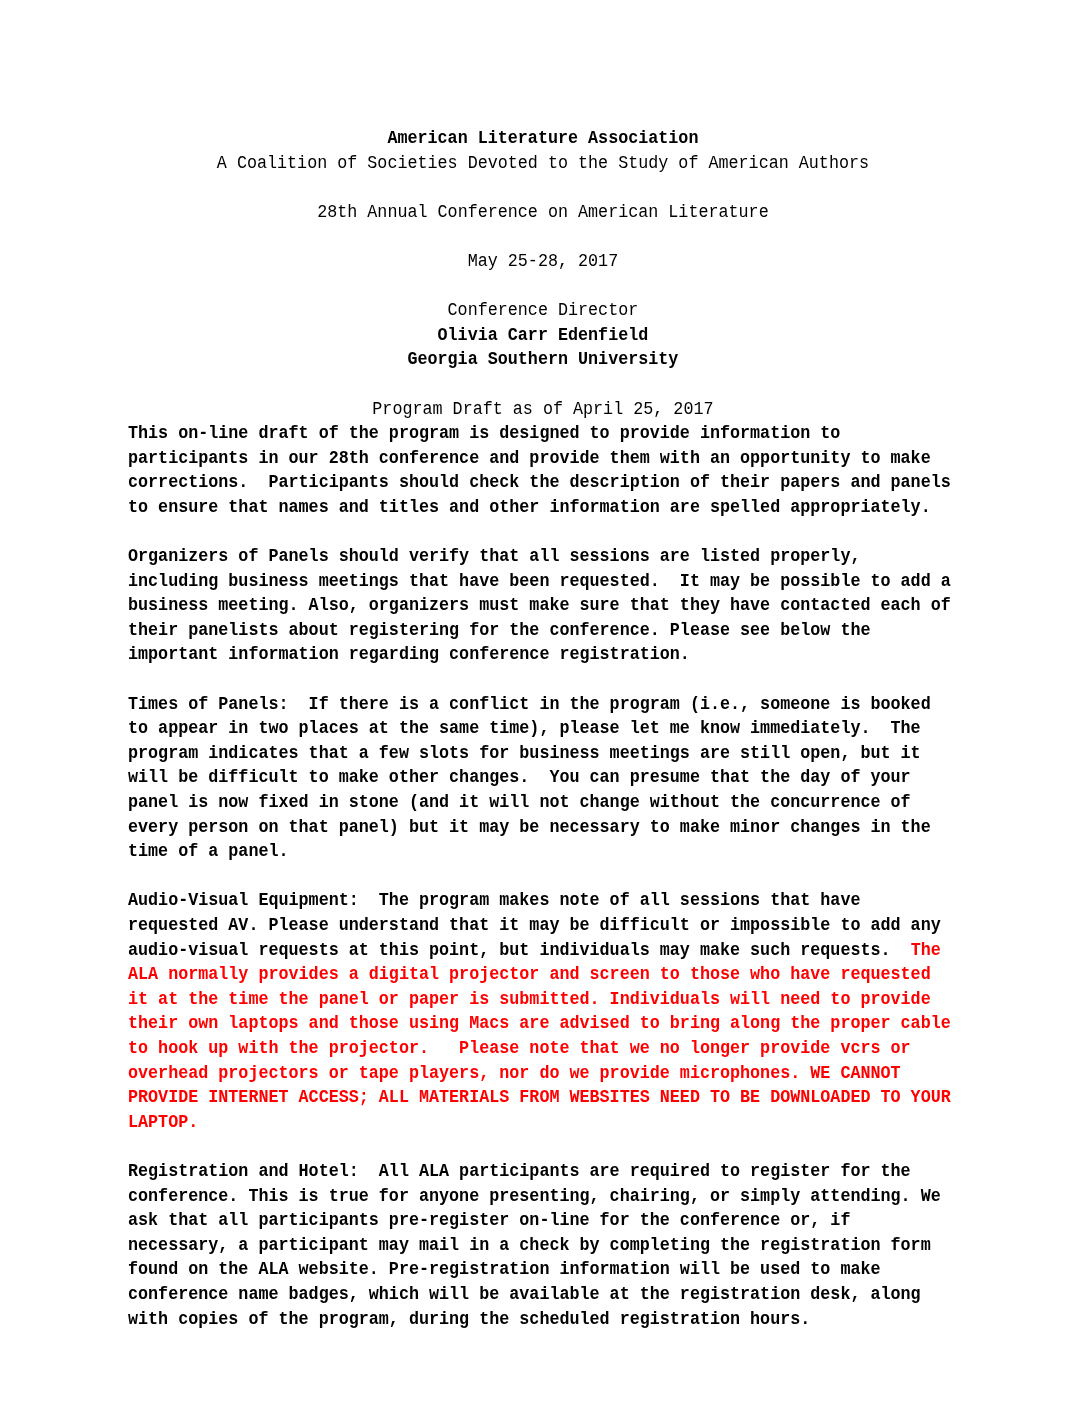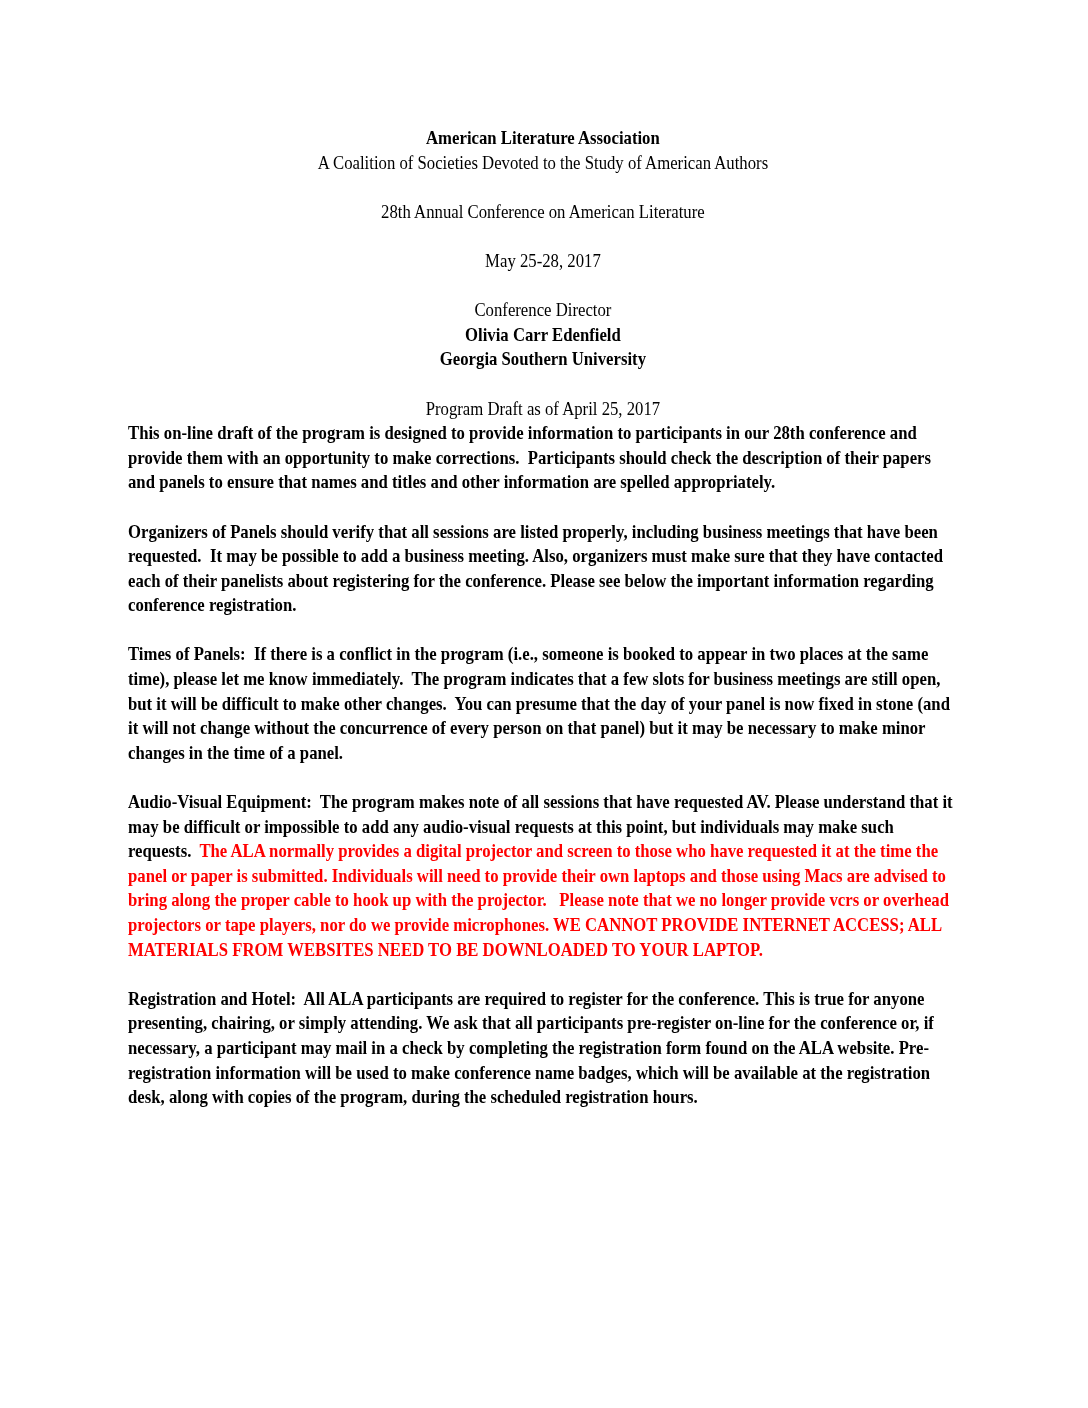--- a/index.html
+++ b/index.html
@@ -6,21 +6,21 @@
     margin: 0;
     padding: 0;
     background: #ffffff;
   }
   .page {
     position: relative;
     width: 1088px;
     height: 1408px;
     background: #ffffff;
     overflow: hidden;
-    font-family: Liberation Serif, serif;
+    font-family: Liberation Mono, monospace;
     color: #000000;
   }
   
   .content {
     position: absolute;
     left: 128px;
     top: 126px;
     width: 943px;            
     transform: scaleX(0.88);
     transform-origin: 0 0;

